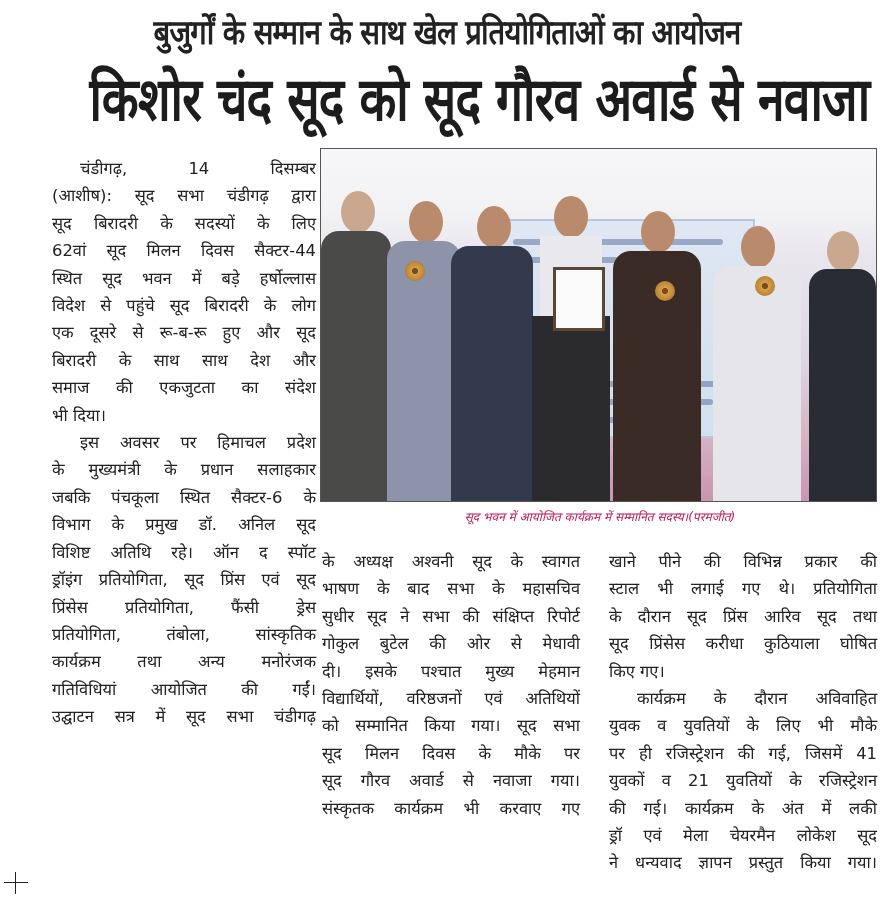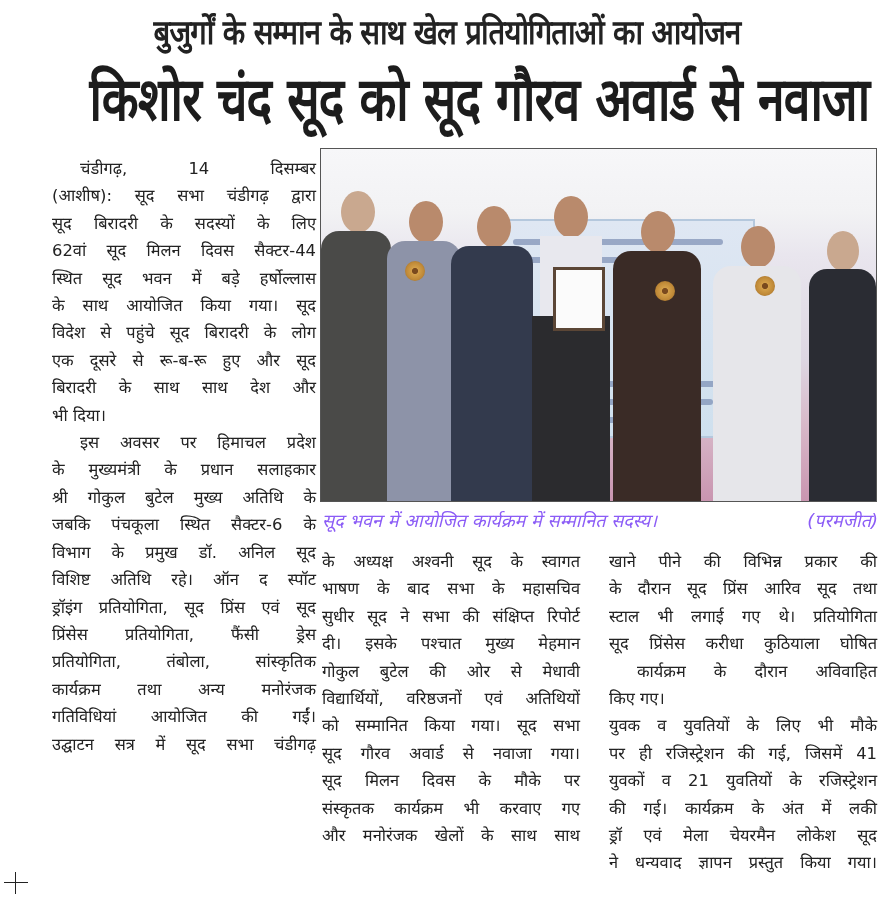--- a/index.html
+++ b/index.html
@@ -38,48 +38,47 @@
       background: linear-gradient(#dfe7f3, #cfe0ee); border: 2px solid #b5c8dd;
     }
     .banner-line { position: absolute; left: 20px; height: 6px; background: #6a7fa8; opacity: .6; border-radius: 3px; }
     .person { position: absolute; bottom: 0; }
     .person .head { position: absolute; border-radius: 50%; background: #b98a6c; }
     .person .body { position: absolute; bottom: 0; border-radius: 18px 18px 0 0; }
     .person .shirt { position: absolute; background: #e8e8ee; }
     .rosette { position: absolute; width: 20px; height: 20px; border-radius: 50%; background: radial-gradient(#7a4a1e 20%, #d5a14a 22%, #c08a38 60%, #8c5a20 100%); }
     .certificate { position: absolute; left: 232px; top: 118px; width: 46px; height: 58px; background: #fbfbfb; border: 3px solid #5b4636; }
     .caption {
-      position: absolute; left: 322px; top: 508px; width: 556px; font-size: 18px; font-style: italic;
-      color: #8b5cf6; display: flex; justify-content: space-between; white-space: nowrap;
+      position: absolute; left: 322px; top: 508px; width: 556px; font-size: 12px; font-style: italic;
+      color: #be185d; display: flex; justify-content: center; white-space: nowrap;
     }
     .crop-mark { position: absolute; left: 4px; top: 882px; width: 24px; height: 1px; background: #222; }
     .crop-mark-v { position: absolute; left: 15px; top: 872px; width: 1px; height: 22px; background: #222; }
   </style>
 </head>
 <body>
 
 <div>
 
   <div class="headline-sub">बुजुर्गों के सम्मान के साथ खेल प्रतियोगिताओं का आयोजन</div>
   <div class="headline-main">किशोर चंद सूद को सूद गौरव अवार्ड से नवाजा</div>
 
   <div class="col col-1">
     <span class="line" style="padding-left:28px;">चंडीगढ़,   14   दिसम्बर</span>
     <span class="line">(आशीष): सूद सभा चंडीगढ़ द्वारा</span>
     <span class="line">सूद बिरादरी के सदस्यों के लिए</span>
     <span class="line">62वां सूद मिलन दिवस सैक्टर-44</span>
     <span class="line">स्थित सूद भवन में बड़े हर्षोल्लास</span>
-    <span class="line">के साथ आयोजित किया गया। सूद</span>
     <span class="line">विदेश से पहुंचे सूद बिरादरी के लोग</span>
     <span class="line">एक दूसरे से रू-ब-रू हुए और सूद</span>
     <span class="line">बिरादरी के साथ साथ देश और</span>
+    <span class="line">समाज की एकजुटता का संदेश</span>
     <span class="line last">भी दिया।</span>
     <span class="line" style="padding-left:28px;">इस अवसर पर हिमाचल प्रदेश</span>
     <span class="line">के मुख्यमंत्री के प्रधान सलाहकार</span>
-    <span class="line">श्री गोकुल बुटेल मुख्य अतिथि के</span>
     <span class="line">जबकि पंचकूला स्थित सैक्टर-6 के</span>
     <span class="line">विभाग के प्रमुख डॉ. अनिल सूद</span>
     <span class="line">विशिष्ट अतिथि रहे। ऑन द स्पॉट</span>
     <span class="line">ड्रॉइंग प्रतियोगिता, सूद प्रिंस एवं सूद</span>
     <span class="line">प्रिंसेस प्रतियोगिता, फैंसी ड्रेस</span>
     <span class="line">प्रतियोगिता, तंबोला, सांस्कृतिक</span>
     <span class="line">कार्यक्रम तथा अन्य मनोरंजक</span>
     <span class="line">गतिविधियां आयोजित की गईं।</span>
     <span class="line">उद्घाटन सत्र में सूद सभा चंडीगढ़</span>
   </div>
@@ -130,37 +129,36 @@
 
   <div class="caption">
     <span>सूद भवन में आयोजित कार्यक्रम में सम्मानित सदस्य।</span>
     <span>(परमजीत)</span>
   </div>
 
   <div class="col col-2">
     <span class="line">के अध्यक्ष अश्वनी सूद के स्वागत</span>
     <span class="line">भाषण के बाद सभा के महासचिव</span>
     <span class="line">सुधीर सूद ने सभा की संक्षिप्त रिपोर्ट</span>
+    <span class="line">गोकुल बुटेल की ओर से मेधावी</span>
     <span class="line">दी। इसके पश्चात मुख्य मेहमान</span>
-    <span class="line">गोकुल बुटेल की ओर से मेधावी</span>
     <span class="line">विद्यार्थियों, वरिष्ठजनों एवं अतिथियों</span>
     <span class="line">को सम्मानित किया गया। सूद सभा</span>
+    <span class="line">सूद मिलन दिवस के मौके पर</span>
     <span class="line">सूद गौरव अवार्ड से नवाजा गया।</span>
-    <span class="line">सूद मिलन दिवस के मौके पर</span>
     <span class="line">संस्कृतक कार्यक्रम भी करवाए गए</span>
-    <span class="line">और मनोरंजक  खेलों के साथ साथ</span>
   </div>
 
   <div class="col col-3">
     <span class="line">खाने पीने की विभिन्न प्रकार की</span>
+    <span class="line">स्टाल भी लगाई गए थे। प्रतियोगिता</span>
     <span class="line">के दौरान सूद प्रिंस आरिव सूद  तथा</span>
-    <span class="line">स्टाल भी लगाई गए थे। प्रतियोगिता</span>
     <span class="line">सूद प्रिंसेस करीधा कुठियाला घोषित</span>
+    <span class="line last">किए  गए।</span>
     <span class="line" style="padding-left:28px;">कार्यक्रम के दौरान अविवाहित</span>
-    <span class="line last">किए  गए।</span>
     <span class="line">युवक व युवतियों के लिए भी मौके</span>
     <span class="line">पर ही रजिस्ट्रेशन की गई, जिसमें 41</span>
     <span class="line">युवकों व 21 युवतियों के रजिस्ट्रेशन</span>
     <span class="line">की गई। कार्यक्रम के अंत में लकी</span>
     <span class="line">ड्रॉ एवं मेला चेयरमैन लोकेश सूद</span>
     <span class="line">ने धन्यवाद ज्ञापन प्रस्तुत किया गया।</span>
   </div>
 
   <div class="crop-mark"></div>
   <div class="crop-mark-v"></div>

